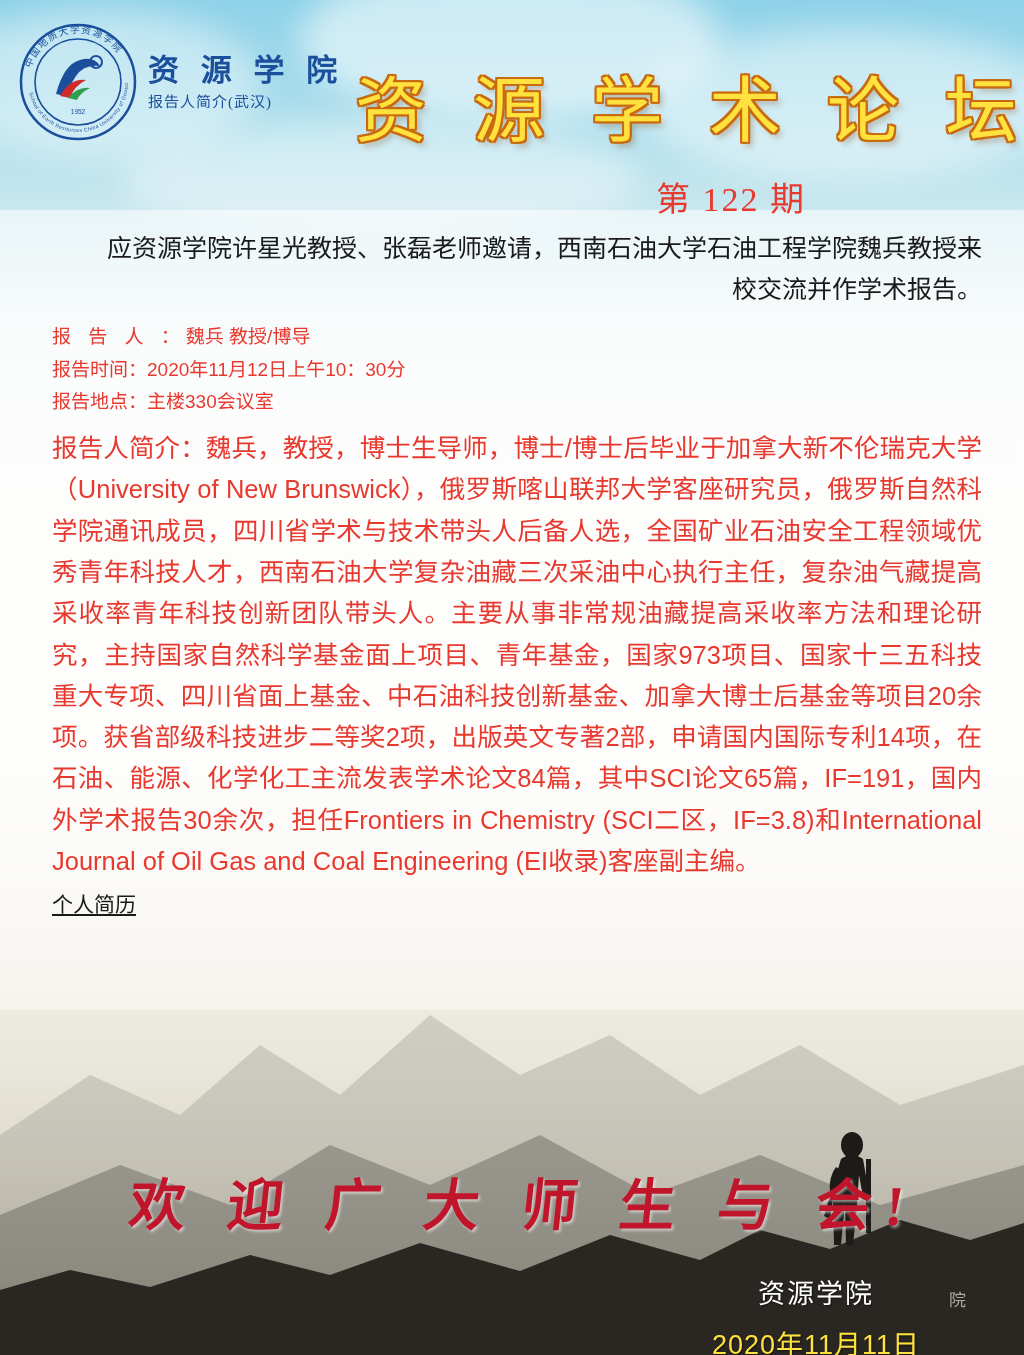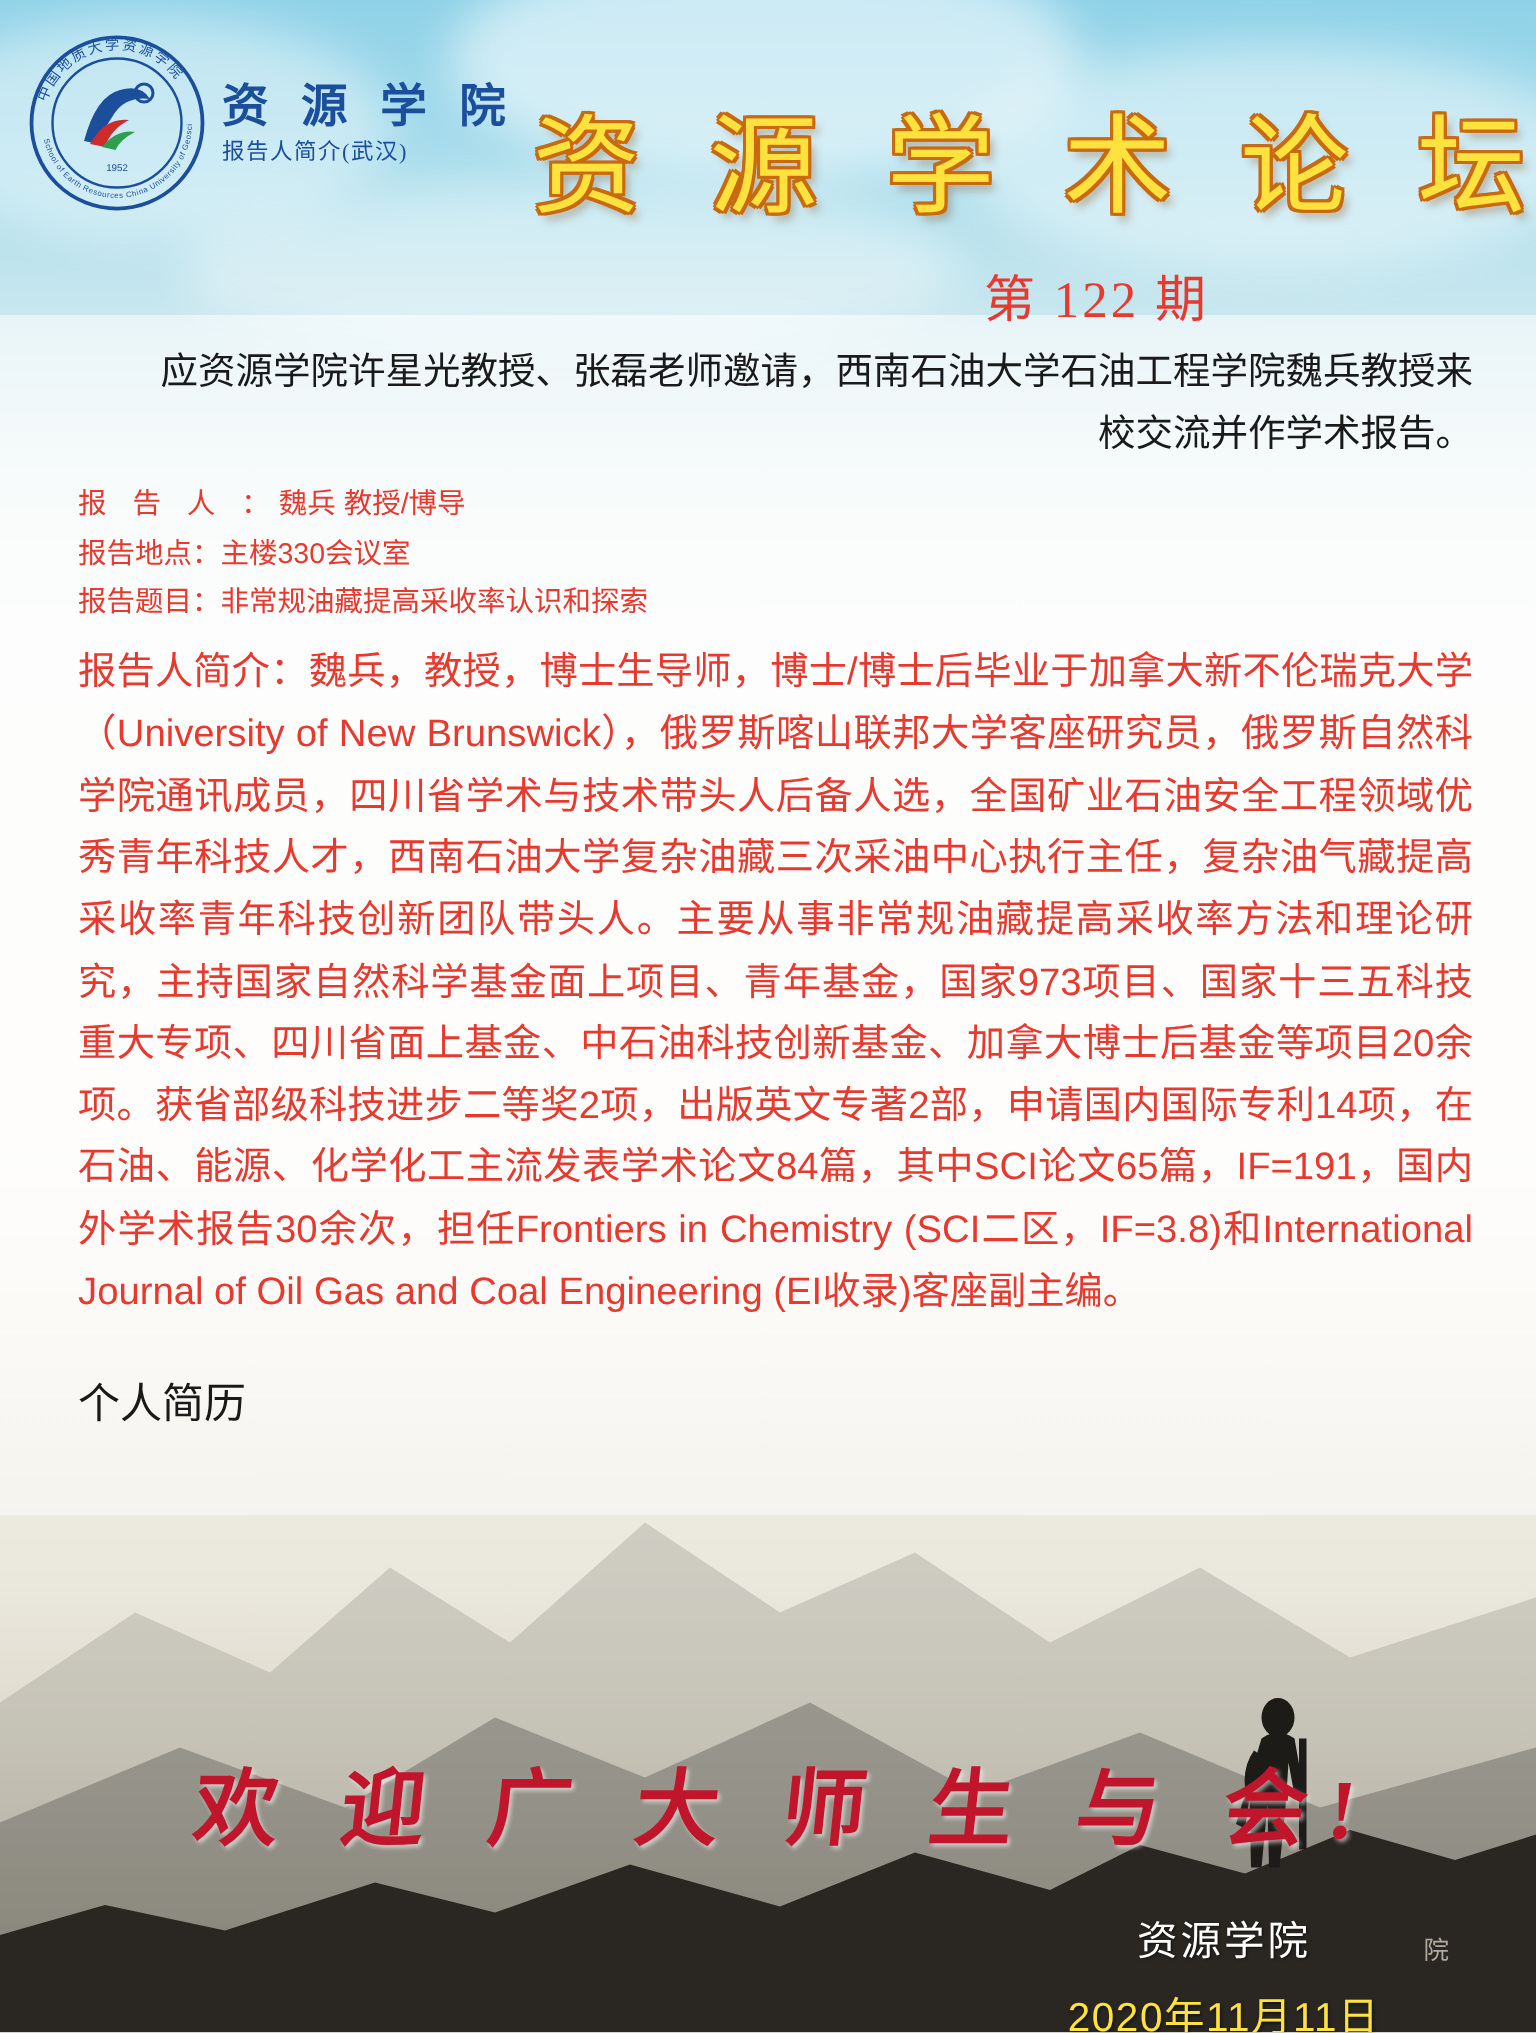--- a/index.html
+++ b/index.html
@@ -167,24 +167,25 @@
   .bio {
     font-size: 25.5px;
     line-height: 1.62;
     color: #e8392f;
     margin: 9px 0 0 0;
     text-align: justify;
     text-justify: inter-ideograph;
   }
 
   .cv {
-    margin-top: 34px;
-    font-size: 28px;
+    margin-top: 8px;
+    font-size: 21px;
     line-height: 1.45;
     color: #1a1a1a;
+    text-decoration: underline;
   }
   .cv div { white-space: nowrap; }
 
   
   .welcome {
     position: absolute;
     left: 130px;
     top: 1160px;
     font-size: 56px;
     font-weight: bold;
@@ -289,24 +290,24 @@
   <div class="issue">第 122 期</div>
 
   <div class="content">
 
     <p class="intro">应资源学院许星光教授、张磊老师邀请，西南石油大学石油工程学院魏兵教授来校交流并作学术报告。</p>
 
     <p class="field speaker">
       <span class="label">报 告 人 ：</span><span class="value">魏兵 教授/博导</span>
     </p>
     <p class="field">
-      <span class="label">报告地点：</span><span class="value">主楼330会议室</span>
+      <span class="label">报告时间：</span><span class="value">2020年11月12日上午10：30分</span>
     </p>
     <p class="field">
-      <span class="label">报告题目：</span><span class="value">非常规油藏提高采收率认识和探索</span>
+      <span class="label">报告地点：</span><span class="value">主楼330会议室</span>
     </p>
 
     <p class="bio"><span>报告人简介：</span><span>魏兵，教授，博士生导师，博士/博士后毕业于加拿大新不伦瑞克大学（University of New Brunswick），俄罗斯喀山联邦大学客座研究员，俄罗斯自然科学院通讯成员，四川省学术与技术带头人后备人选，全国矿业石油安全工程领域优秀青年科技人才，西南石油大学复杂油藏三次采油中心执行主任，复杂油气藏提高采收率青年科技创新团队带头人。主要从事非常规油藏提高采收率方法和理论研究，主持国家自然科学基金面上项目、青年基金，国家973项目、国家十三五科技重大专项、四川省面上基金、中石油科技创新基金、加拿大博士后基金等项目20余项。获省部级科技进步二等奖2项，出版英文专著2部，申请国内国际专利14项，在石油、能源、化学化工主流发表学术论文84篇，其中SCI论文65篇，IF=191，国内外学术报告30余次，担任Frontiers in Chemistry (SCI二区，IF=3.8)和International Journal of Oil Gas and Coal Engineering (EI收录)客座副主编。</span></p>
 
     <div class="cv">
       <div>个人简历</div>
     </div>
   </div>
 
   <div class="welcome">欢 迎 广 大 师 生 与 会!</div>

